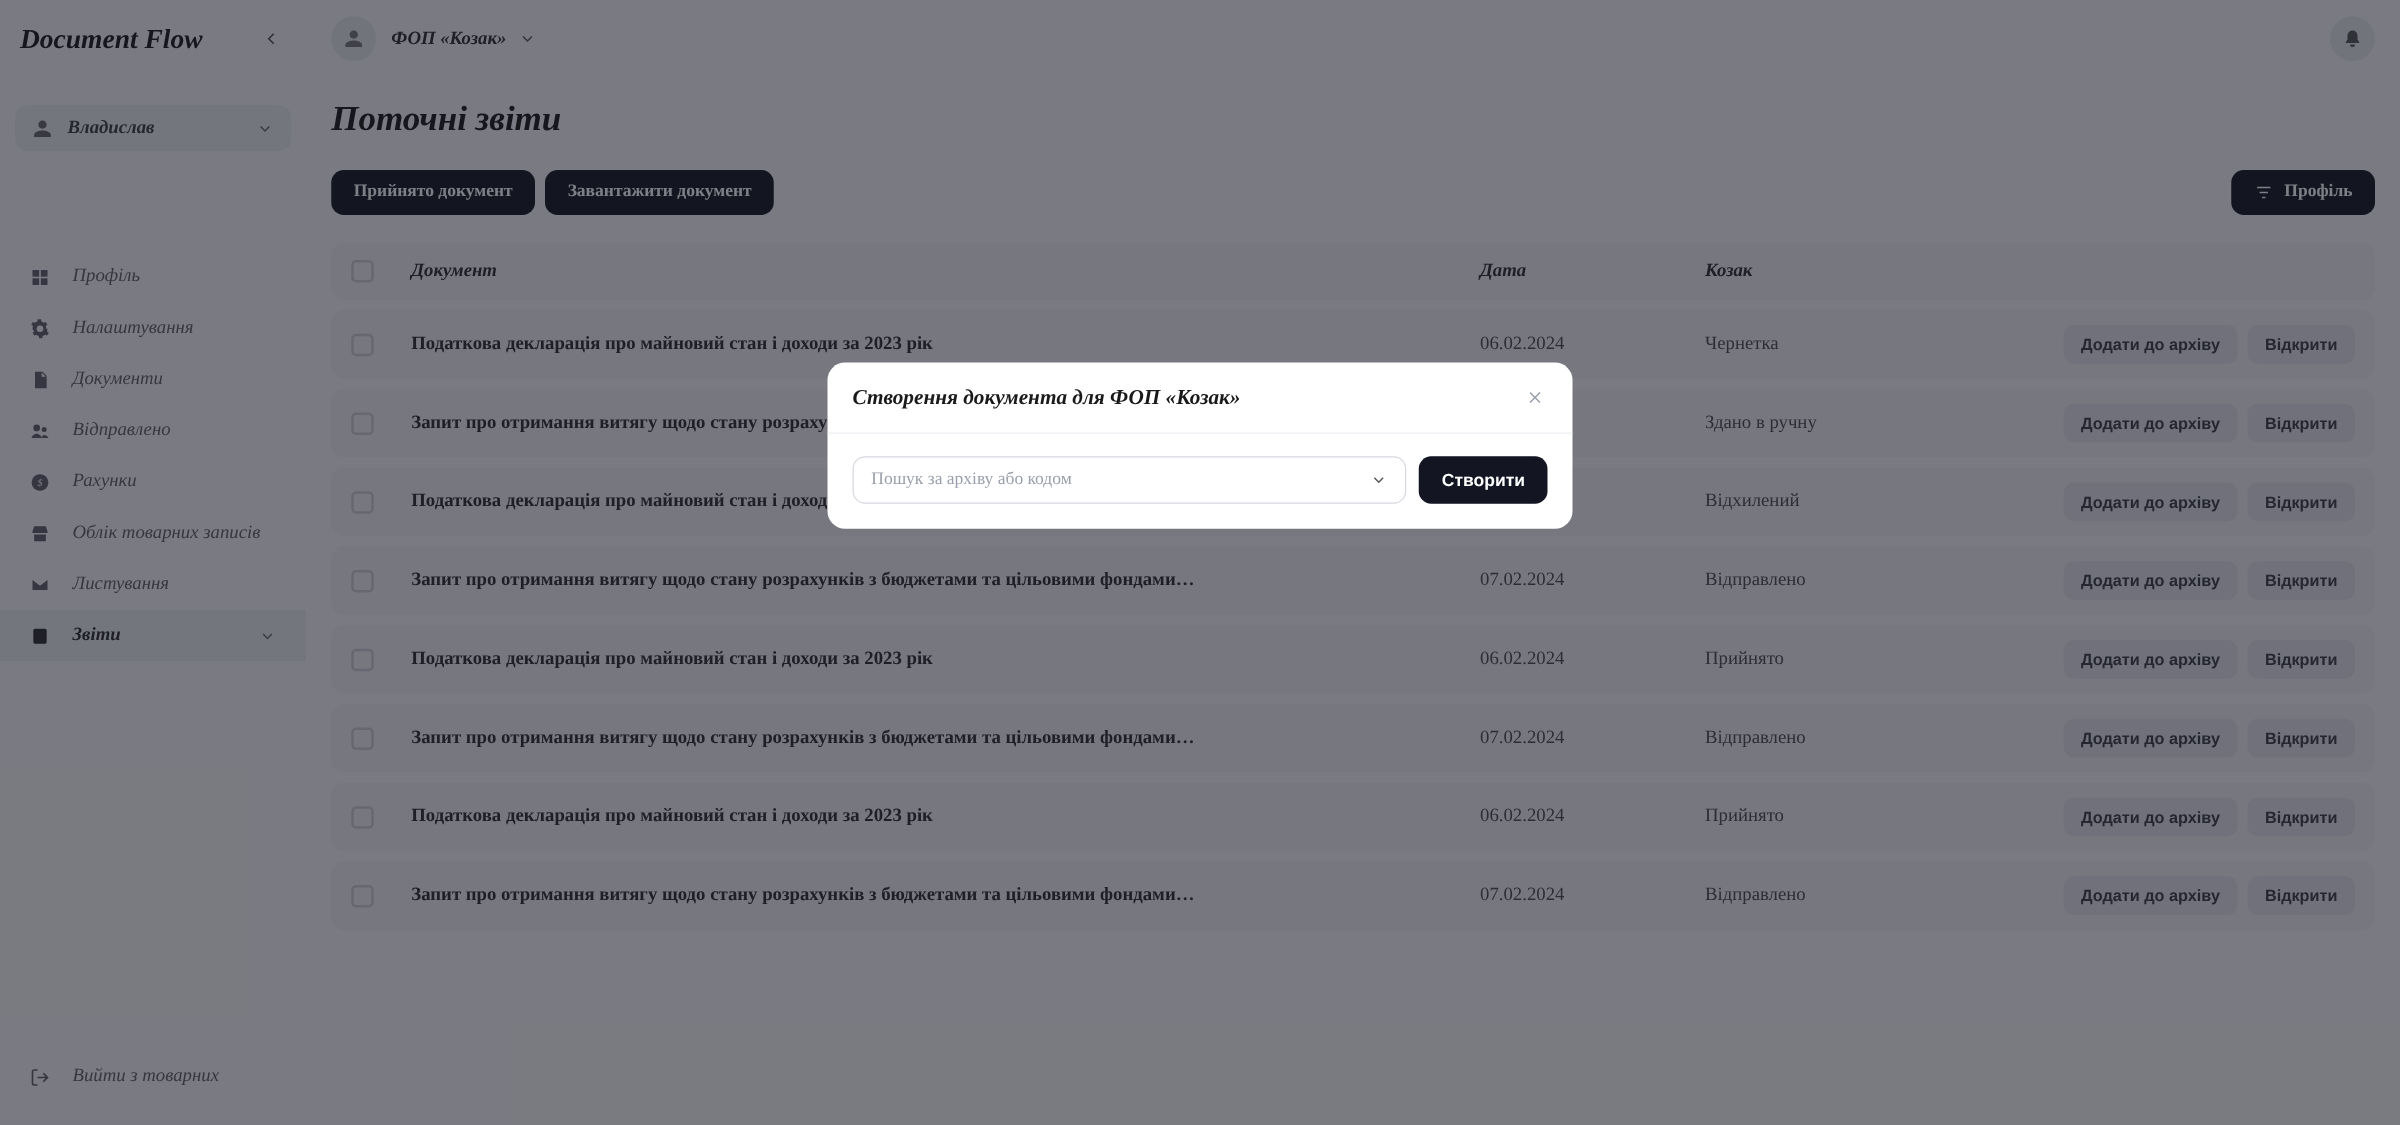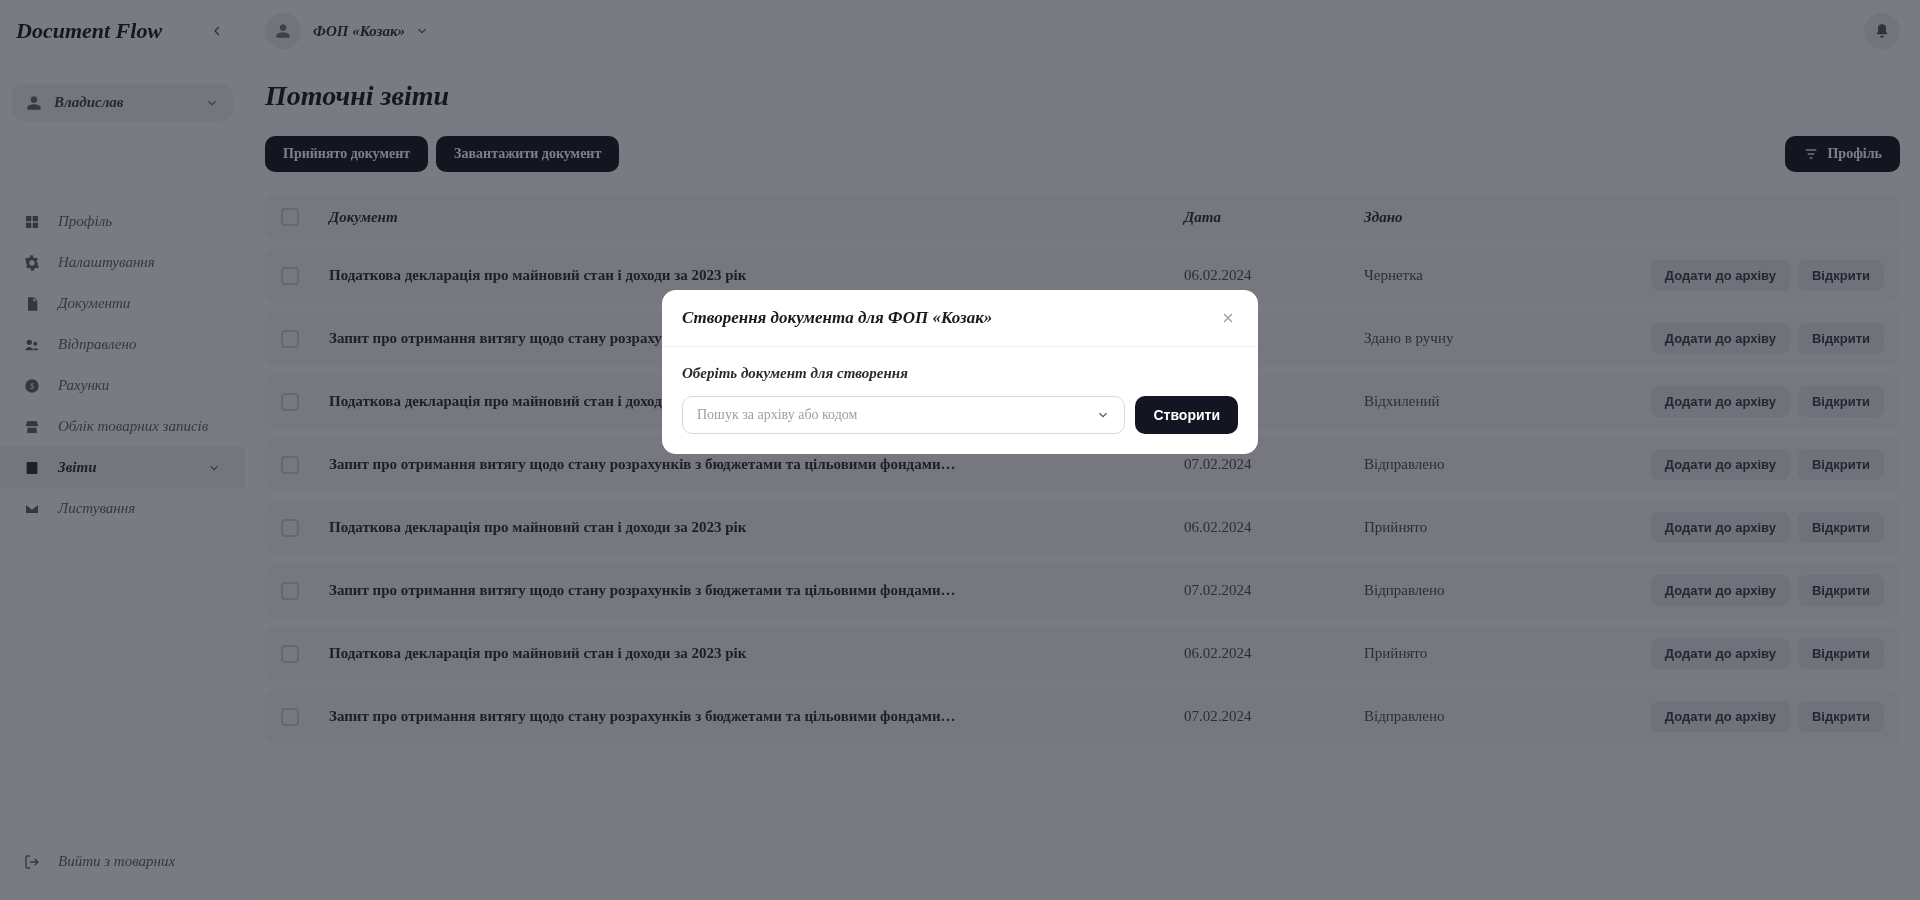--- a/index.html
+++ b/index.html
@@ -398,40 +398,40 @@
         <span>Рахунки</span>
       </div>
       <div class="nav-item">
         <span class="nav-icon">
             <svg width="16" height="16" viewBox="0 0 24 24" fill="currentColor">
               <path d="M3 9l2-6h14l2 6v2H3V9zm2 4h14v8H5v-8z"></path>
             </svg>
           </span>
         <span>Облік товарних записів</span>
       </div>
+      <div class="nav-item">
+        <span class="nav-icon">
+            <svg width="16" height="16" viewBox="0 0 24 24" fill="currentColor">
+              <path d="M3 6h18v12H3V6zm0 0l9 7 9-7"></path>
+            </svg>
+          </span>
+        <span>Листування</span>
+      </div>
       <div class="nav-item active">
         <span class="nav-icon">
             <svg width="16" height="16" viewBox="0 0 24 24" fill="currentColor">
               <rect x="4" y="3" width="16" height="18" rx="2"></rect>
             </svg>
           </span>
         <span>Звіти</span>
         <span class="nav-chev">
             <svg width="14" height="14" viewBox="0 0 24 24" fill="none" stroke="currentColor" stroke-width="2">
               <polyline points="6 9 12 15 18 9"></polyline>
             </svg>
           </span>
-      </div>
-      <div class="nav-item">
-        <span class="nav-icon">
-            <svg width="16" height="16" viewBox="0 0 24 24" fill="currentColor">
-              <path d="M3 6h18v12H3V6zm0 0l9 7 9-7"></path>
-            </svg>
-          </span>
-        <span>Листування</span>
       </div>
     </nav>
 
     <div class="sidebar-footer">
       <div class="logout">
         <span class="nav-icon">
             <svg width="16" height="16" viewBox="0 0 24 24" fill="none" stroke="currentColor" stroke-width="2">
               <path d="M9 21H5a2 2 0 01-2-2V5a2 2 0 012-2h4M16 17l5-5-5-5M21 12H9"></path>
             </svg>
           </span>
@@ -478,21 +478,21 @@
           <span>Профіль</span>
         </button>
       </div>
 
       <div class="table-header">
         <div>
             <div class="checkbox"></div>
           </div>
         <div>Документ</div>
         <div>Дата</div>
-        <div>Здано</div>
+        <div>Козак</div>
         <div></div>
       </div>
 
       <div id="rows-container">
           <div class="row">
             <div>
               <div class="checkbox"></div>
             </div>
             <div class="doc-name">Податкова декларація про майновий стан і доходи за 2023 рік</div>
             <div class="row-date">06.02.2024</div>
@@ -596,21 +596,20 @@
     <div class="modal-head">
       <div class="modal-title">Створення документа для ФОП «Козак»</div>
       <div class="modal-close">
         <svg width="16" height="16" viewBox="0 0 24 24" fill="none" stroke="currentColor" stroke-width="2">
             <line x1="18" y1="6" x2="6" y2="18"></line>
             <line x1="6" y1="6" x2="18" y2="18"></line>
           </svg>
       </div>
     </div>
     <div class="modal-body">
-      <div class="modal-label">Оберіть документ для створення</div>
       <div class="modal-row">
         <div class="select-box">
           <span class="select-placeholder">Пошук за архіву або кодом</span>
           <span>
               <svg width="14" height="14" viewBox="0 0 24 24" fill="none" stroke="#555" stroke-width="2">
                 <polyline points="6 9 12 15 18 9"></polyline>
               </svg>
             </span>
         </div>
         <button class="btn-primary">Створити</button>

